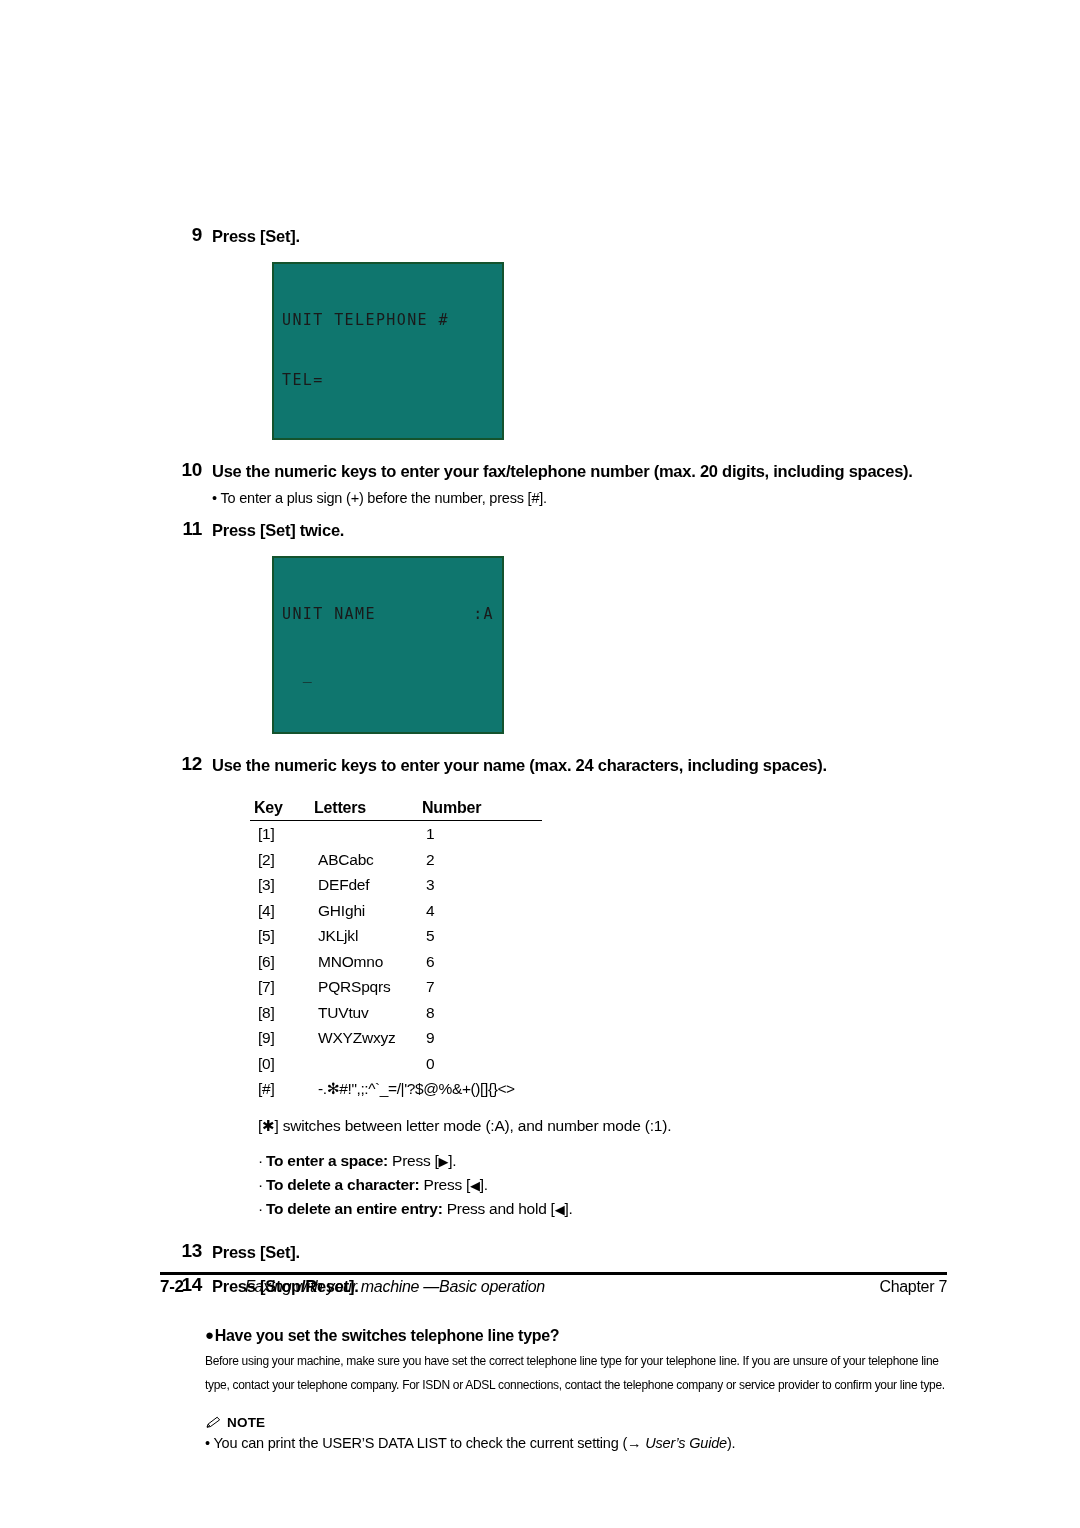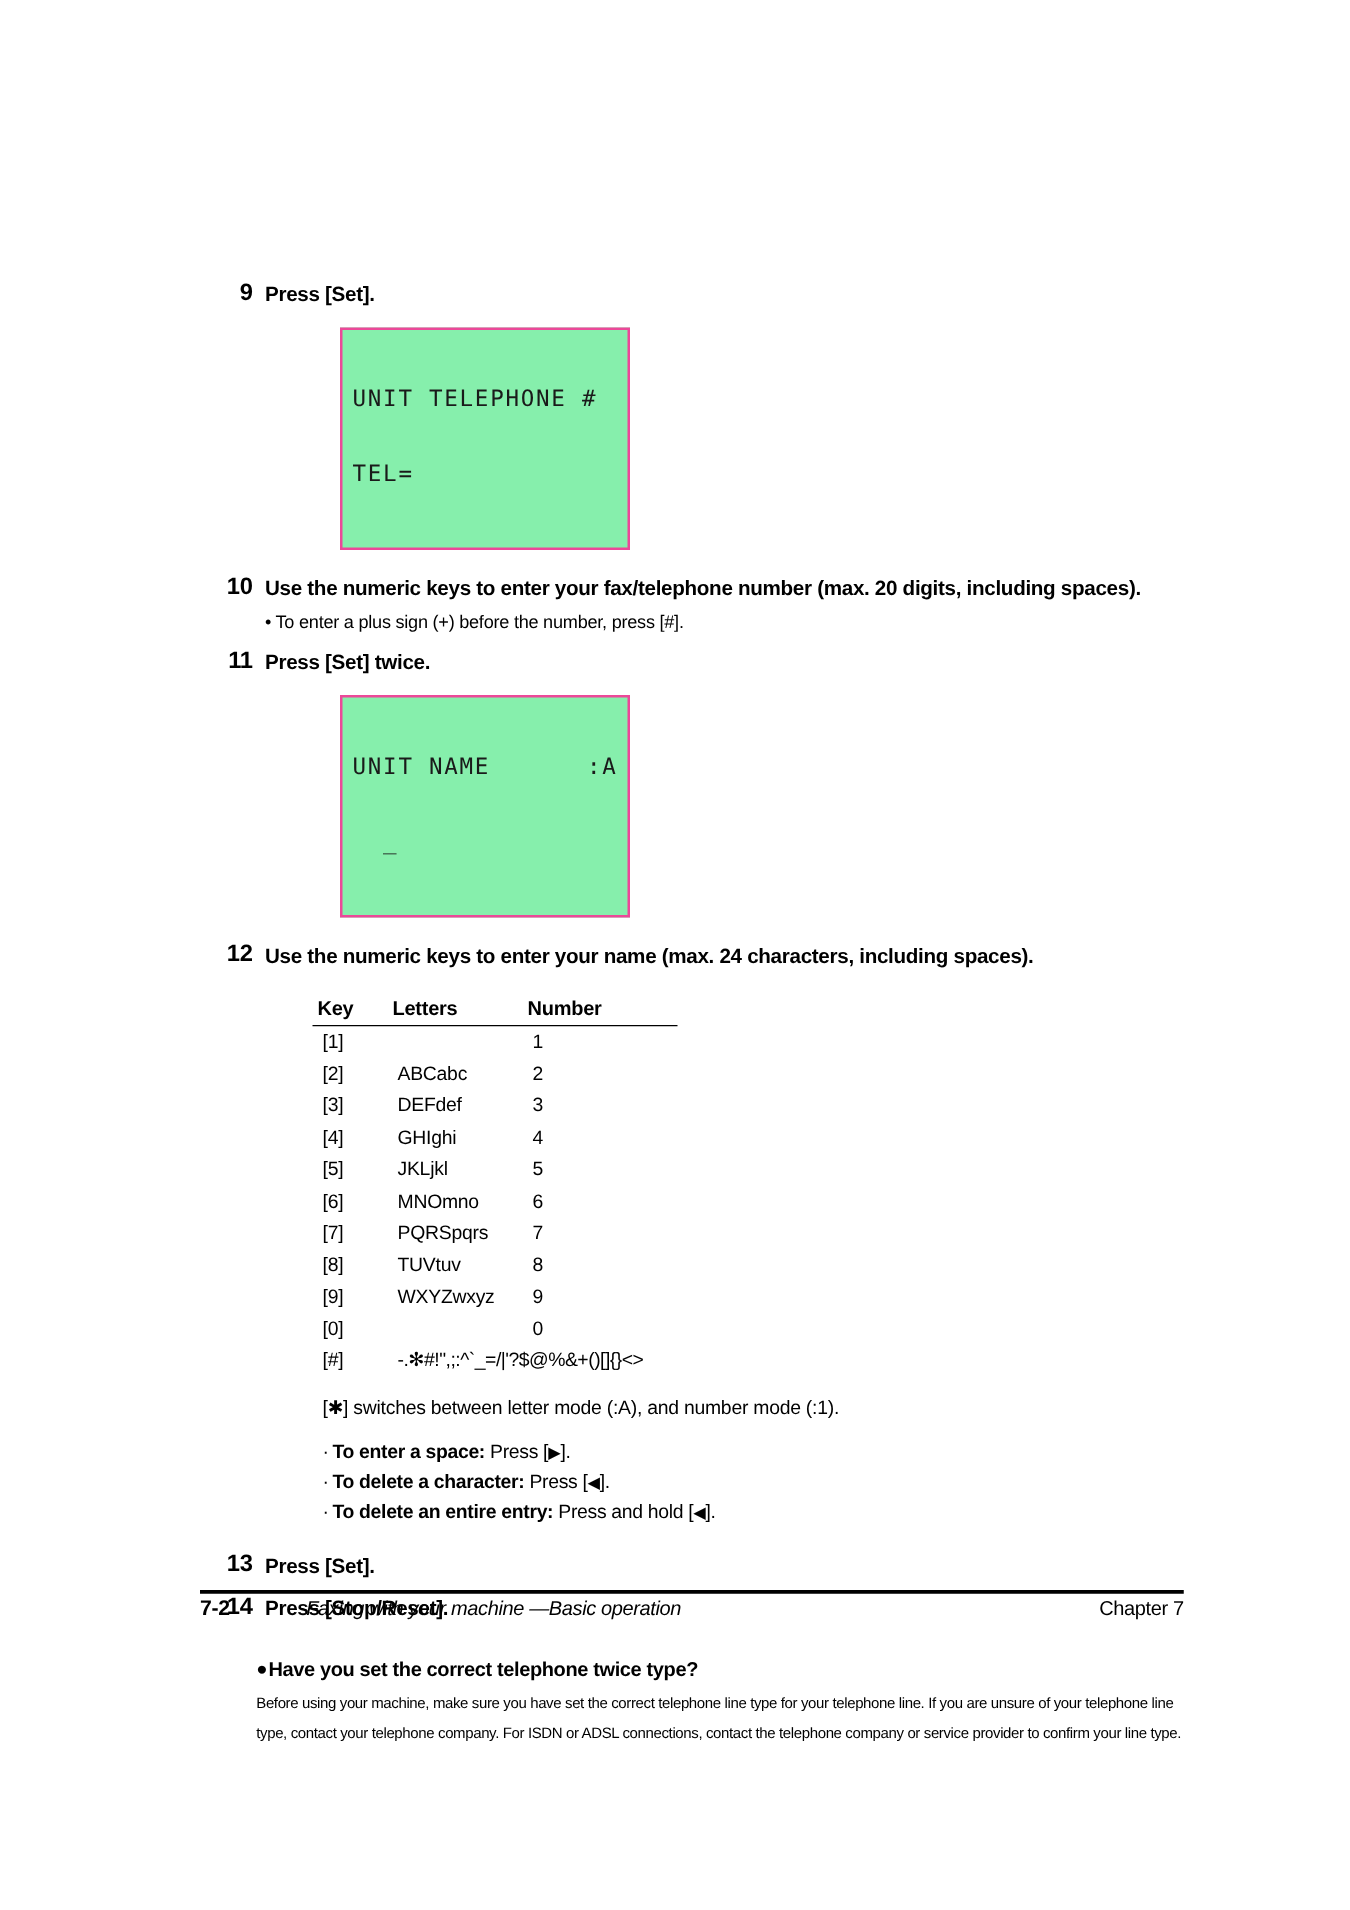--- a/index.html
+++ b/index.html
@@ -63,25 +63,25 @@
     margin-top: 5px;
   }
 
   
   .lcd-wrap {
     margin-left: 112px;
     margin-top: 14px;
   }
   .lcd {
     width: 212px;
-    border: 2px solid #ec4899;
-    background: #86efac;
+    border: 2px solid #14532d;
+    background: #0f766e;
     padding: 6px 8px 8px 8px;
     font-family: "DejaVu Sans Mono", monospace;
-    font-size: 18px;
+    font-size: 15px;
     line-height: 20px;
     letter-spacing: 1.4px;
     color: #1a1a1a;
     white-space: pre;
   }
   .lcd-line { min-height: 20px; }
   .lcd-row {
     display: flex;
     justify-content: space-between;
   }
@@ -356,25 +356,42 @@
       <div class="step-text">Press [Set].</div>
     </div>
 
     <div class="step step-tight">
       <div class="step-num">14</div>
       <div class="step-text">Press [Stop/Reset].</div>
     </div>
 
     <div class="section">
       <div class="section-head">
-        <span class="blackdot">●</span><span>Have you set the correct telephone twice type?</span>
+        <span class="blackdot">●</span><span>Have you set the switches telephone line type?</span>
       </div>
       <div class="section-body">Before using your machine, make sure you have set the correct telephone line type for your telephone line. If you are unsure of your telephone line type, contact your telephone company. For ISDN or ADSL connections, contact the telephone company or service provider to confirm your line type.</div>
     </div>
 
+    <div class="note">
+      <div class="note-label">
+        <span class="pencil-icon">
+          <svg width="17" height="13" viewBox="0 0 17 13" xmlns="http://www.w3.org/2000/svg">
+            <g fill="none" stroke="#000" stroke-width="1">
+              <path d="M2 11.2 L3.1 8.1 L12.2 1.2 L14.6 3.9 L5.4 10.6 Z" fill="#fff"></path>
+              <path d="M3.1 8.1 L5.4 10.6"></path>
+              <path d="M2 11.2 L3.9 10.1"></path>
+            </g>
+          </svg>
+        </span>
+        <span>NOTE</span>
+      </div>
+      <div class="note-body">
+        <span>• You can print the USER’S DATA LIST to check the current setting (→ </span><i>User’s Guide</i><span>).</span>
+      </div>
+    </div>
 
   </div>
 
   <div class="footer">
     <div class="footer-rule"></div>
     <div class="footer-row">
       <div class="footer-page">7-2</div>
       <div class="footer-title">Faxing with your machine —Basic operation</div>
       <div class="footer-chapter">Chapter 7</div>
     </div>

